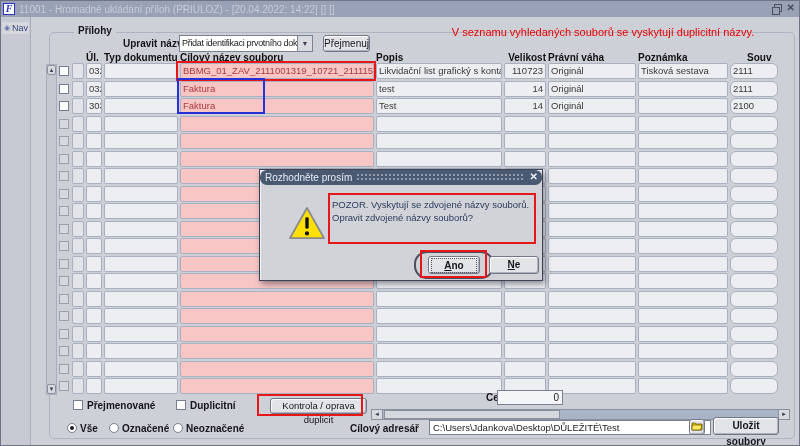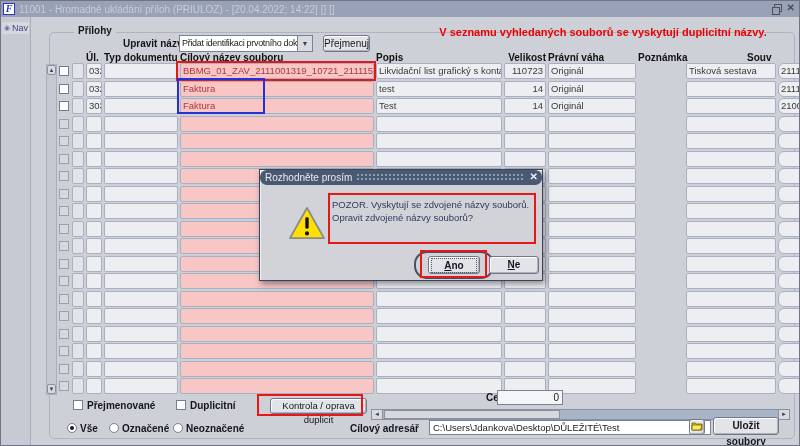--- a/index.html
+++ b/index.html
@@ -41,41 +41,41 @@
          font-family:"Liberation Sans",sans-serif; font-size:10px; color:#15161d; text-align:center; }
   #combo { position:absolute; left:178px; top:34px; width:134px; height:17px;
            background:#fff; border:1px solid #7a8294; display:flex; }
   #combo .cval { flex:1; font-size:9px; line-height:15px; padding-left:2px; letter-spacing:-0.3px;
                  white-space:nowrap; overflow:hidden; color:#222; }
   #combo .cbtn { width:15px; background:#d9dbe0; border-left:1px solid #7a8294; font-size:7px;
                  color:#39405a; text-align:center; line-height:15px; }
   #btn-rename { position:absolute; left:322px; top:34px; width:47px; height:17px; line-height:15px; }
 
   #warnline { position:absolute; left:410px; top:25px; width:384px; text-align:center;
-              font-size:11px; font-weight:bold; color:#ea0000; white-space:nowrap; }
+              font-size:11px; font-weight:normal; color:#ea0000; white-space:nowrap; }
 
   
   .th { position:absolute; top:51px; font-size:10px; font-weight:bold; color:#111; white-space:nowrap; }
 
   
   #tbl { position:absolute; left:57px; top:62px; width:737px; }
   .trow { display:flex; height:17.5px; column-gap:2px; }
   .cell { height:16px; background:#edeef1; border:1px solid #a9b0bf; border-radius:2px;
           font-size:9.5px; line-height:13px; padding:0 2px; color:#3a3a3a;
           white-space:nowrap; overflow:hidden; }
   .cbx { width:10px; height:10px; margin:3px 1px 0 1px; background:#fff; border:1px solid #767e92; flex:none; }
   .cbx.dis { background:#d6d8de; border-color:#9aa0ae; }
   .ind  { width:12px; flex:none; background:#e2e4e9; }
   .c-ul   { width:16px; flex:none; }
   .c-typ  { width:74px; flex:none; }
   .c-nazev{ width:194px; flex:none; }
   .c-popis{ width:126px; flex:none; }
   .c-vel  { width:42px; flex:none; text-align:right; }
   .c-prav { width:88px; flex:none; }
-  .c-pozn { width:90px; flex:none;margin-left:48px; }
+  .c-pozn { width:90px; flex:none; }
   .c-souv { width:48px; flex:none;border-radius:6px; }
   .pink { background:#f9c6c6; }
   .redtext { color:#a83a3a; }
 
   
   #vscroll { position:absolute; left:45px; top:63px; width:11px; height:331px; background:#c5c8d0;
              border:1px solid #a9adbc; }
   .sarrow { position:absolute; left:0; width:9px; height:10px; background:#d8dade; border:1px solid #8a90a0;
             border-radius:2px; font-size:6px; line-height:9px; text-align:center; color:#39405a; }
 

